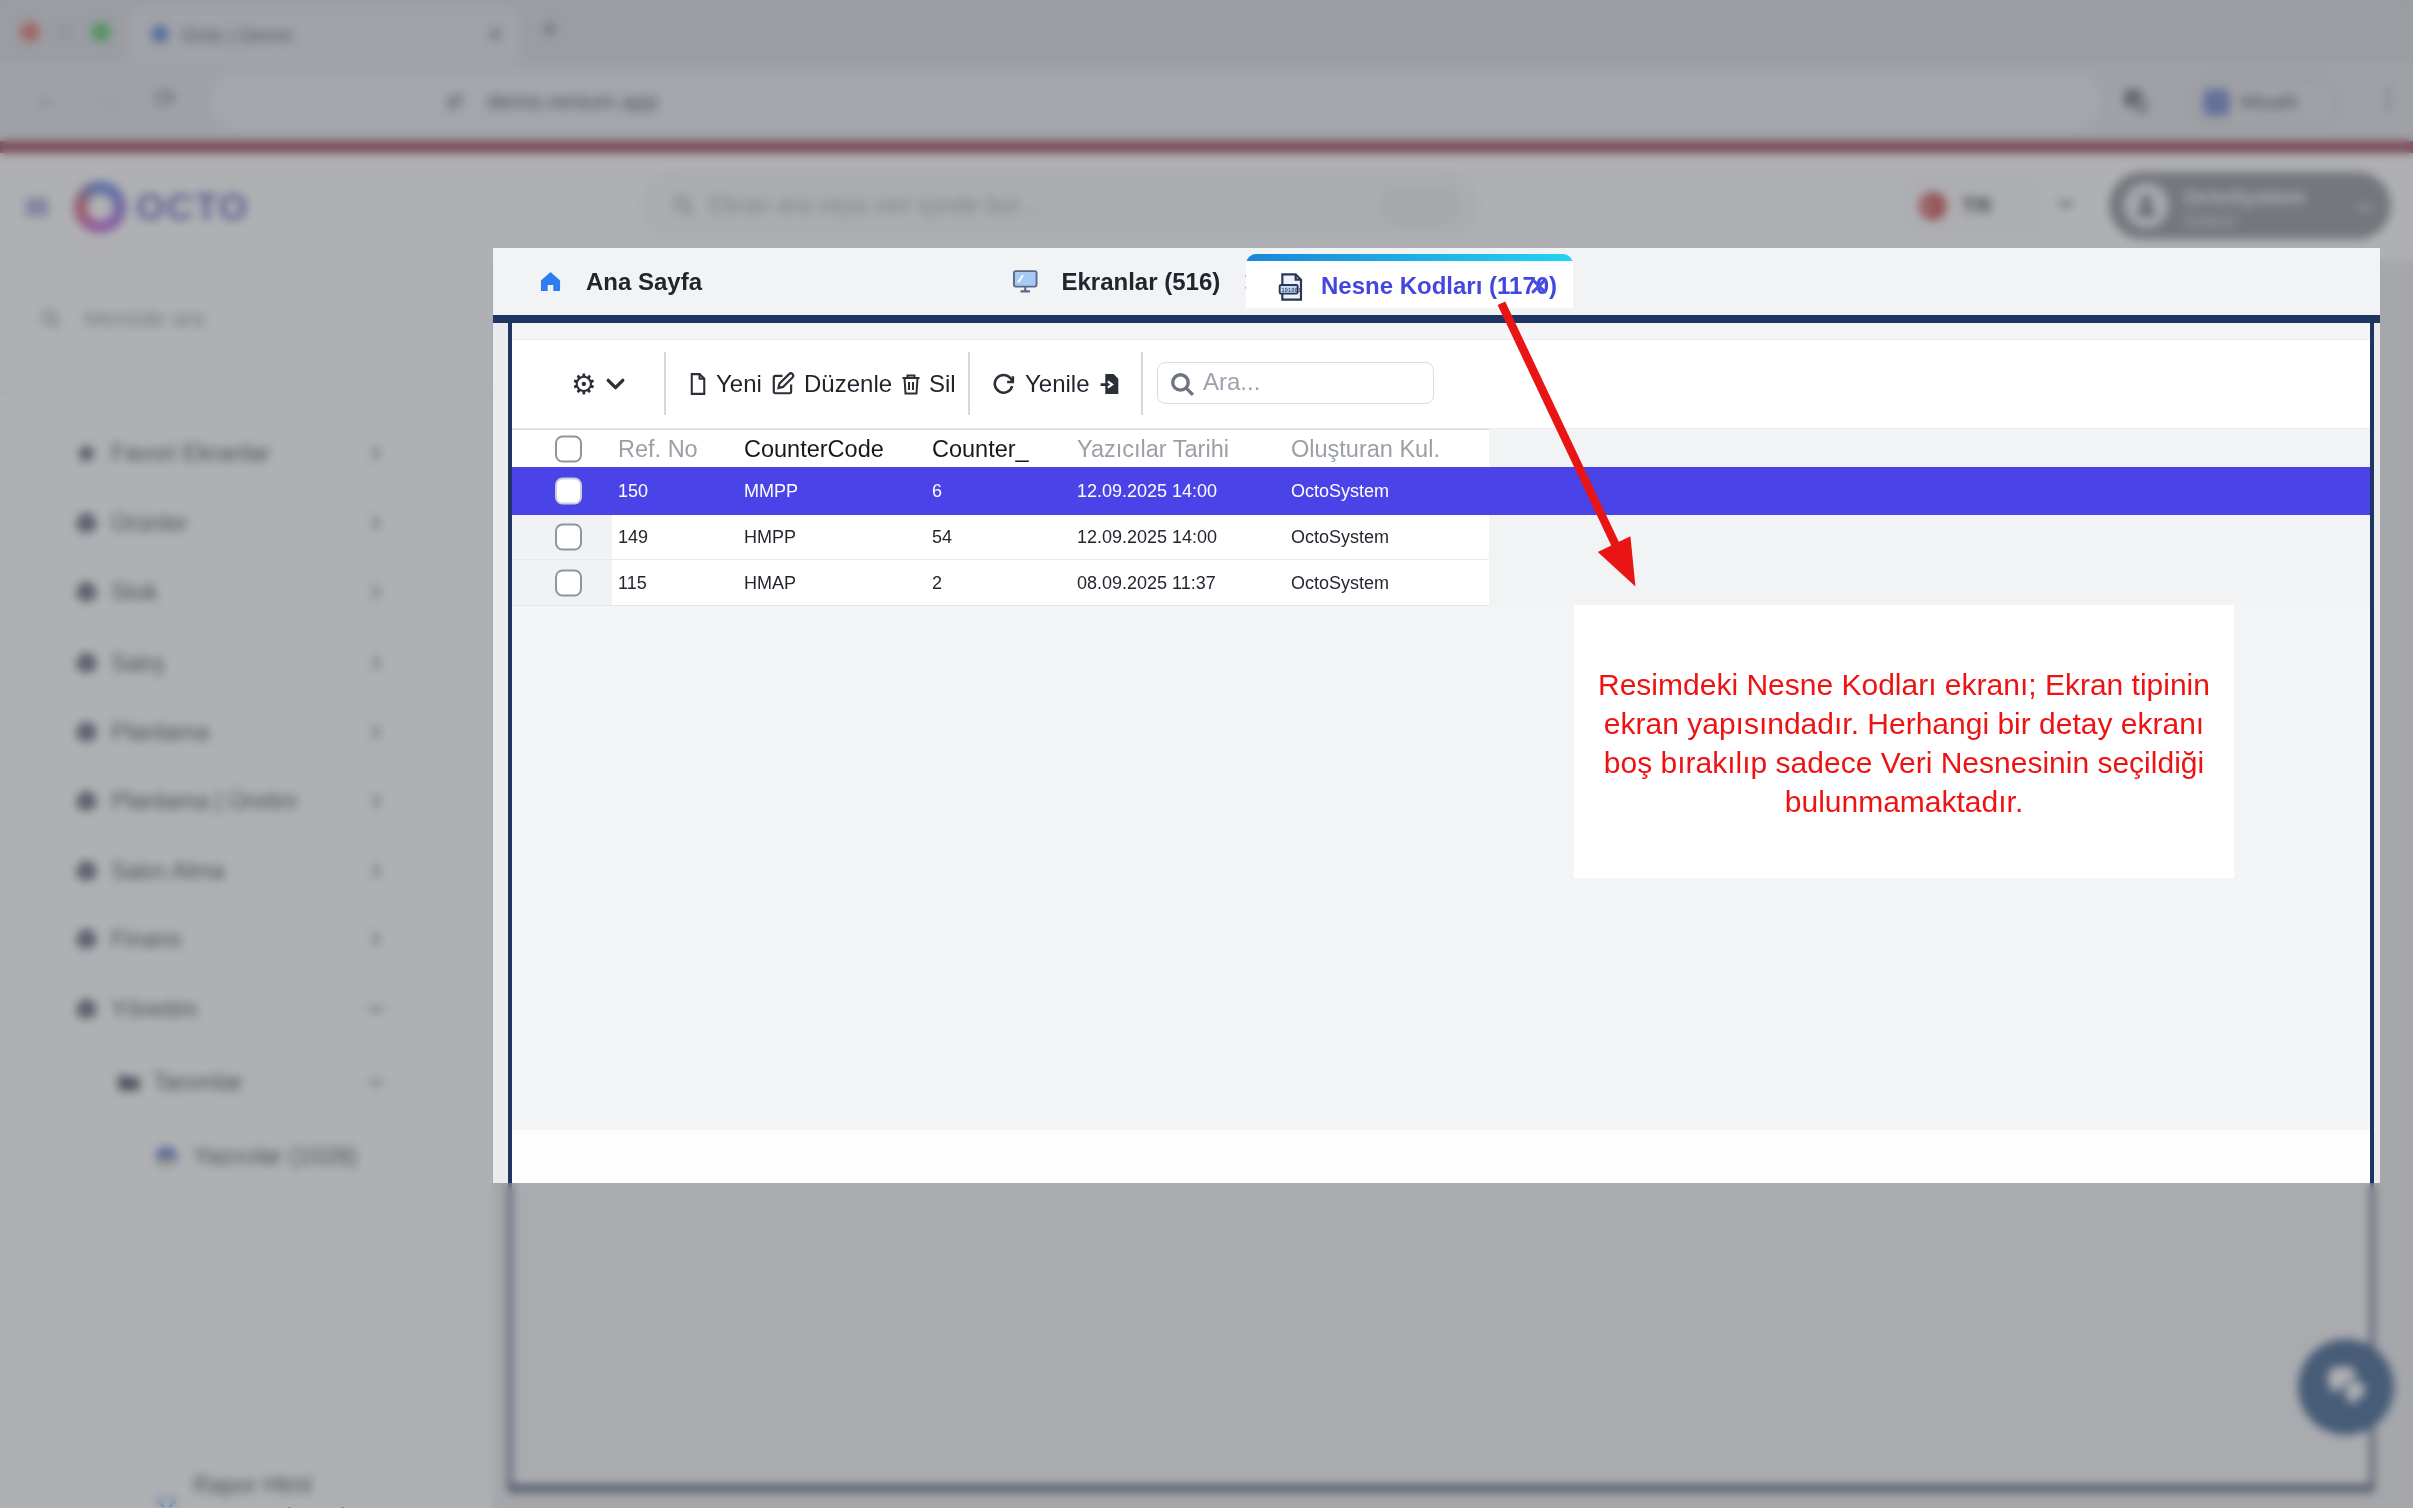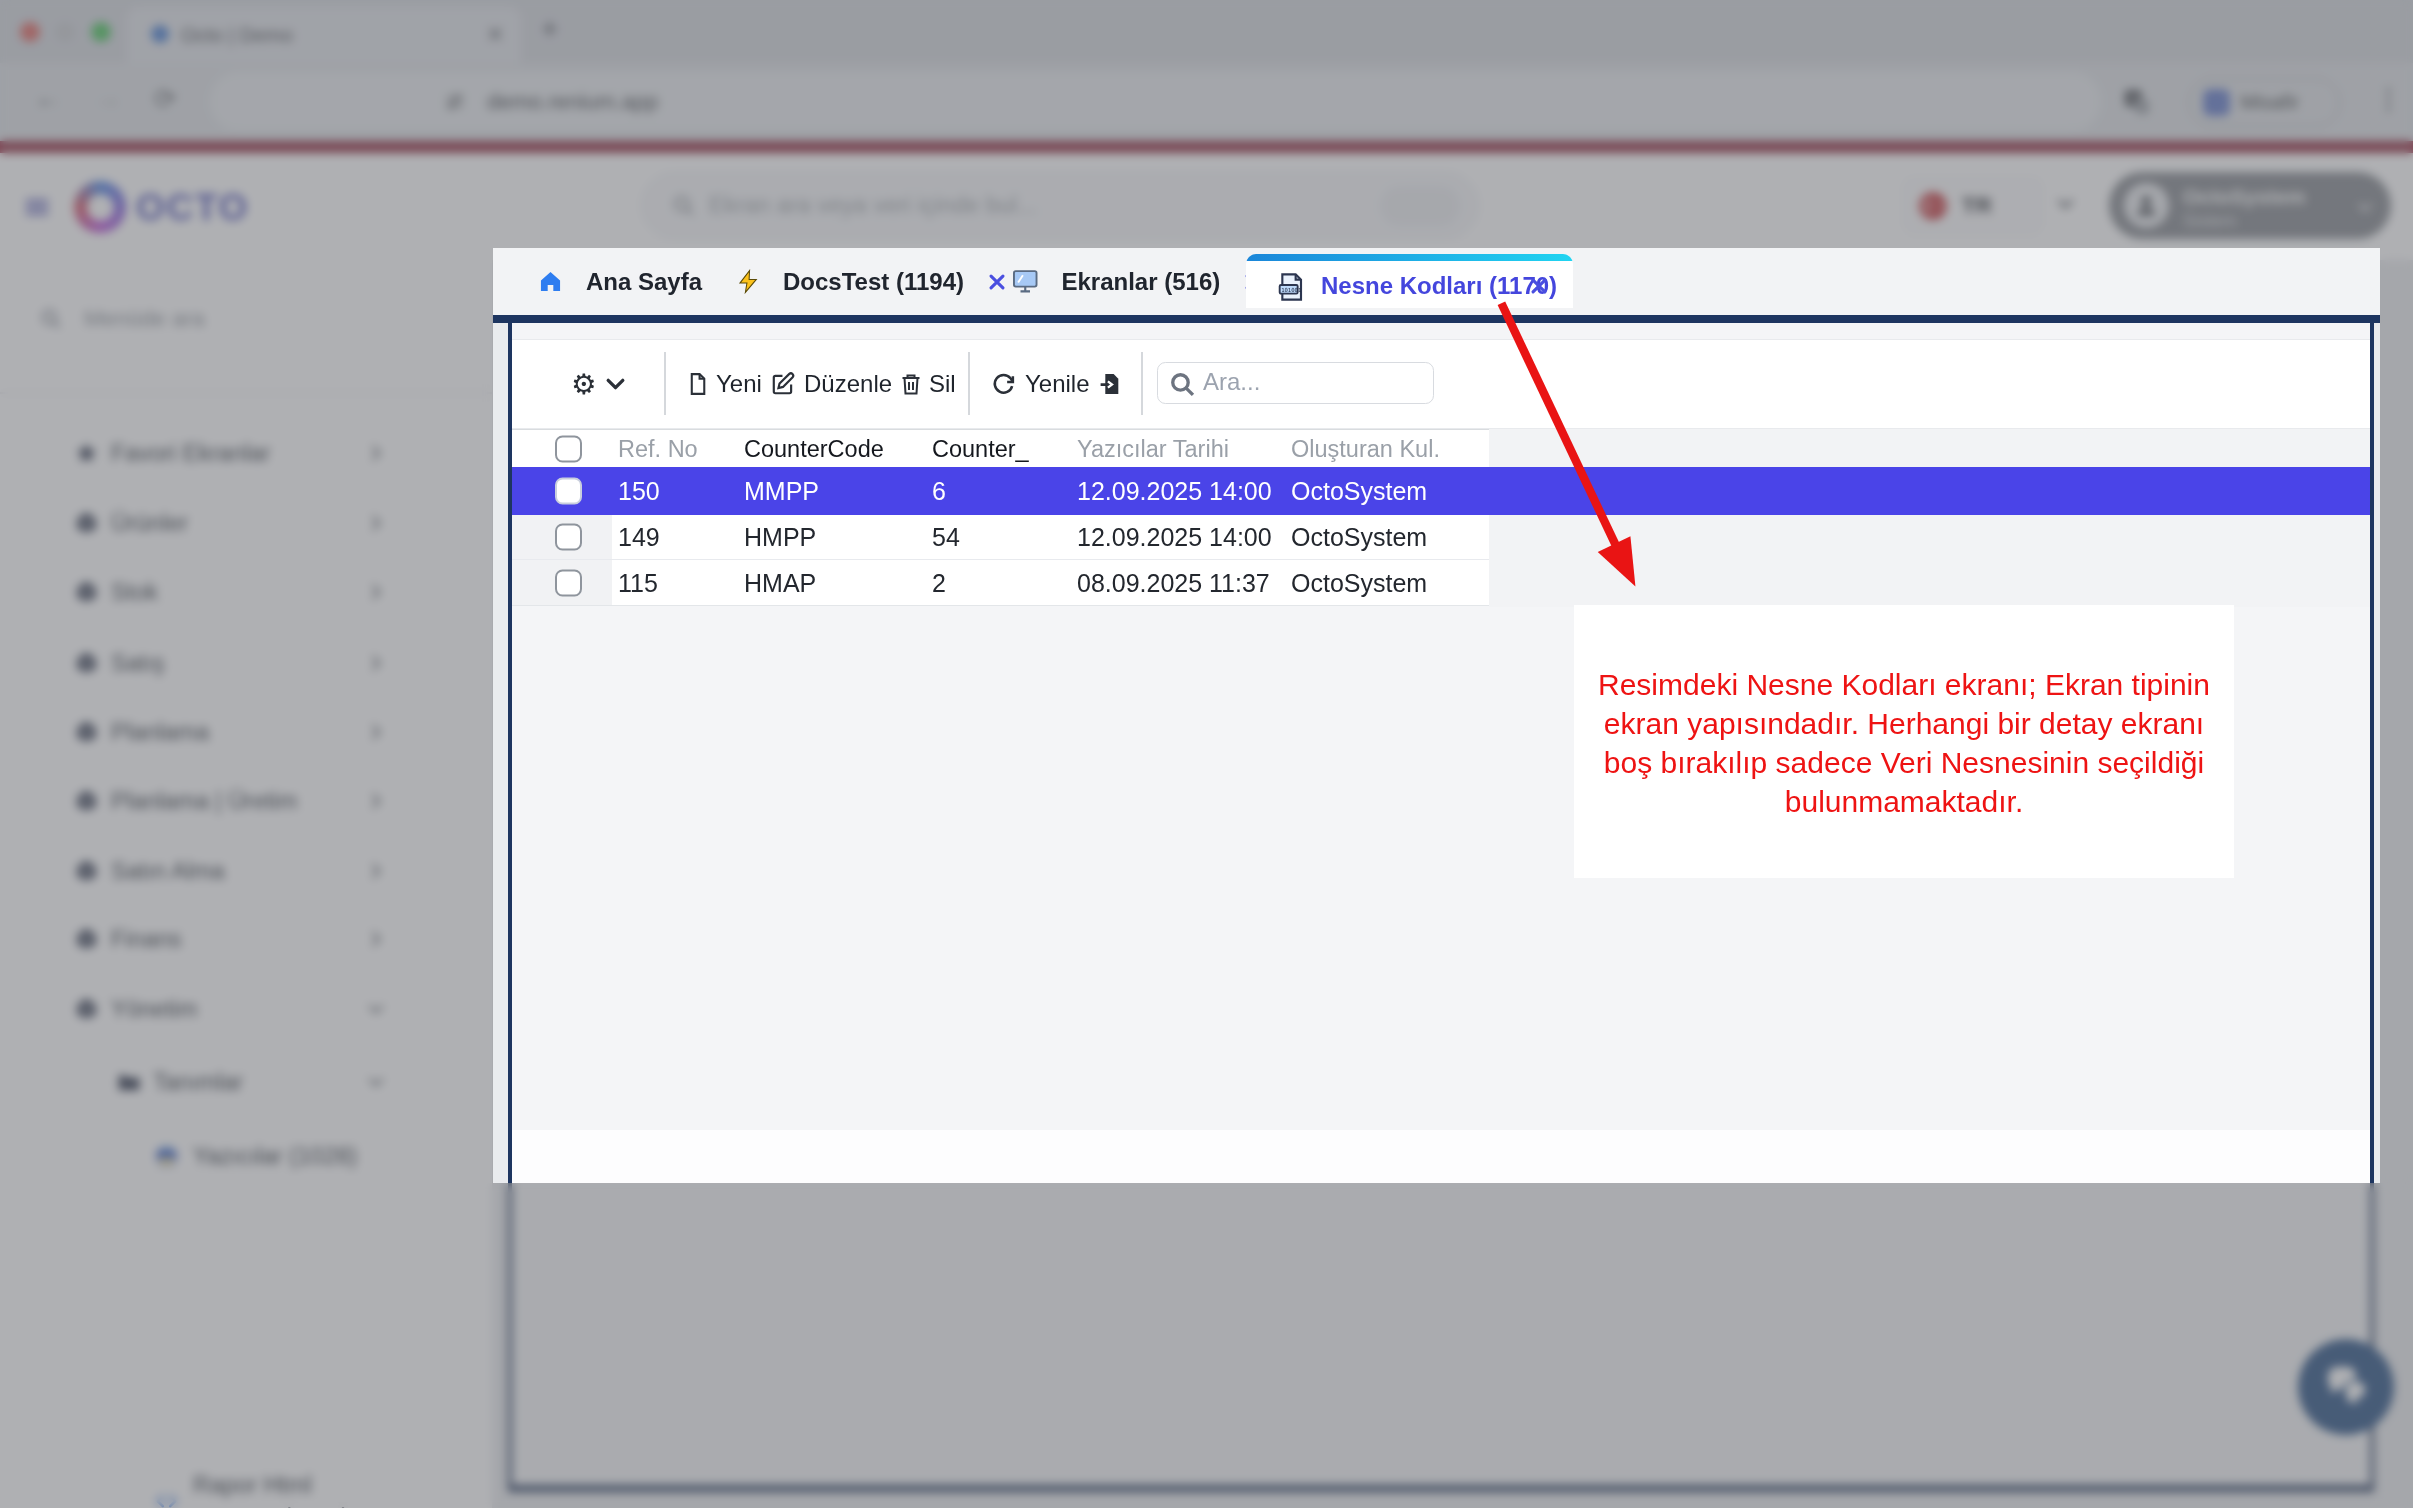--- a/index.html
+++ b/index.html
@@ -84,21 +84,21 @@
   .cb{position:absolute;width:27px;height:27px;border:2.5px solid #8f959d;border-radius:7.5px;background:#fff}
   .trow .cb{left:43px;top:50%;transform:translateY(-50%)}
   #thead .cb{left:43px;top:50%;transform:translateY(-50%)}
   .trow{position:absolute;left:0;width:977px;background:#ffffff}
   .trow .cbzone{position:absolute;left:0;top:0;width:100px;height:100%;background:#f1f2f4}
   #row0{top:144px;height:48px;width:1858px;background:#4a44e8}
   #row0 .cell{color:#ffffff}
   #row0 .cb{border-color:#c9cfdd}
   #row1{top:192px;height:45px;border-bottom:1.7px solid #e8eaee}
   #row2{top:237px;height:46px;border-bottom:1.7px solid #e3e6e9}
-  .cell{position:absolute;top:50%;transform:translateY(-50%);font-size:25px;color:#23272e;white-space:nowrap}
+  .cell{position:absolute;top:50%;transform:translateY(-50%);font-size:18px;color:#23272e;white-space:nowrap}
   .c-ref{left:106px}.c-code{left:232px}.c-cnt{left:420px}.c-date{left:565px}.c-user{left:779px}
   #whitezone{position:absolute;left:0;top:807px;width:1858px;height:54px;background:#fdfdfe}
 
   
   #annotation{position:absolute;left:1574px;top:605px;width:660px;height:273px;background:#ffffff;z-index:30;
     text-align:center;padding-top:60px}
   #annotation div{font-size:30px;line-height:39px;color:#ee1313}
   #arrow{position:absolute;left:0;top:0;width:2413px;height:1508px;z-index:31;pointer-events:none}
 
   
@@ -378,33 +378,20 @@
 
 <div id="tabstrip">
   <div class="wtab" style="left:44px">
     <span>
         <svg viewBox="0 0 24 24" width="27" height="27">
           <path d="M3.5 11L12 3.5 20.5 11v9.5h-6v-5.5h-5v5.5h-6z" fill="#2e7df0"></path>
         </svg>
       </span>
     <span class="lbl">Ana Sayfa</span>
   </div>
-  <div class="wtab" style="left:243px">
-    <span>
-        <svg viewBox="0 0 24 24" width="25" height="25">
-          <polygon points="13 1.5 3.8 13.5 10.5 13.5 9 22.5 19.5 10 12.6 10" fill="#fcc21b" stroke="#5b4a06" stroke-width="1"></polygon>
-        </svg>
-      </span>
-    <span class="lbl">DocsTest (1194)</span>
-    <span>
-        <svg viewBox="0 0 24 24" width="22" height="22" stroke="#4a4fe0" stroke-width="3.4" stroke-linecap="round">
-          <path d="M5.5 5.5l13 13M18.5 5.5l-13 13" fill="none"></path>
-        </svg>
-      </span>
-  </div>
   <div class="wtab" style="left:518px">
     <span>
         <svg viewBox="0 0 24 24" width="28.5" height="28.5">
           <rect x="2.5" y="3.5" width="19" height="13" rx="1.5" fill="#a7c9f5" stroke="#5a6b82" stroke-width="1.6"></rect>
           <path d="M12 16.5V20M8 20.5h8" stroke="#5a6b82" stroke-width="1.8"></path>
           <path d="M6 13l4-6" stroke="#fff" stroke-width="1.6"></path>
         </svg>
       </span>
     <span class="lbl">Ekranlar (516)</span>
     <span>

